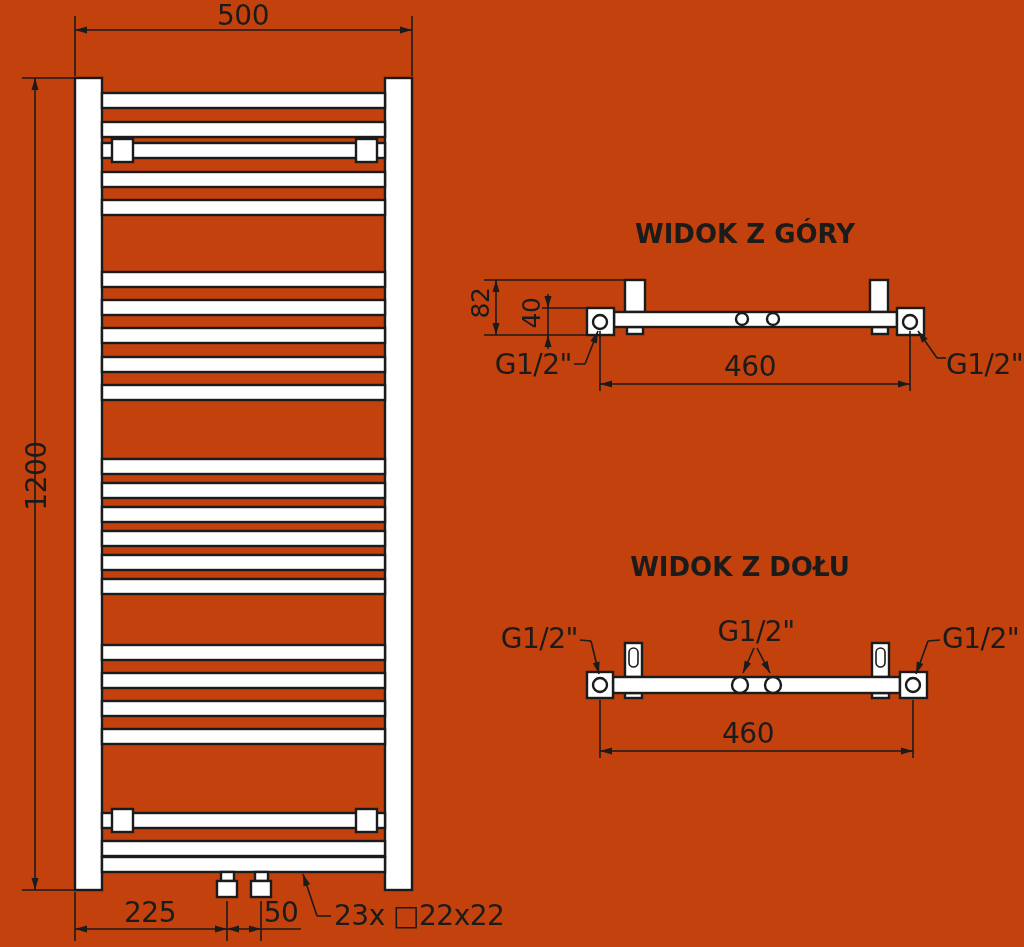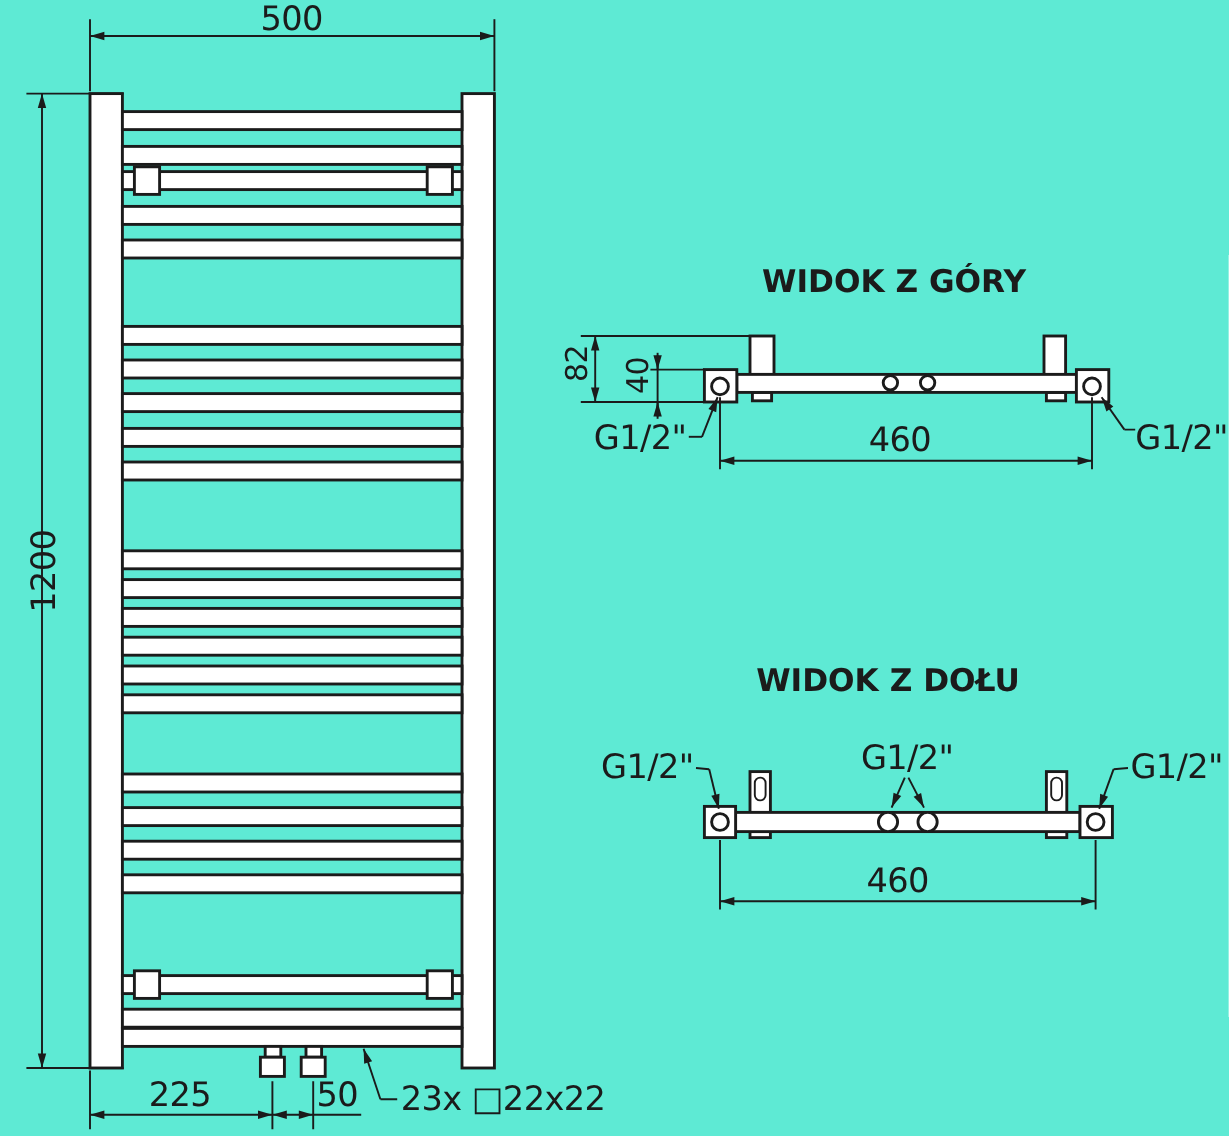--- a/index.html
+++ b/index.html
@@ -1,16 +1,16 @@
 <!DOCTYPE html>
 <html><head>
 <meta charset="utf-8">
 <style>
   html,body{margin:0;padding:0;background:#ffffff;}
-  .canvas{position:relative;width:1024px;height:947px;background:#5eead4;overflow:hidden;}
+  .canvas{position:relative;width:1024px;height:947px;background:#c2410c;overflow:hidden;}
   svg{display:block;}
   .t{font-family:"DejaVu Sans","Liberation Sans",sans-serif;fill:#1b1b1b;}
   .dim{font-size:28px;letter-spacing:-0.5px;}
   .dimsm{font-size:25px;letter-spacing:-0.5px;}
   .title{font-size:26px;font-weight:600;letter-spacing:0;}
   .lnf{stroke:#1b1b1b;stroke-width:2.4;fill:#ffffff;}
   .dl{stroke:#1b1b1b;stroke-width:1.6;fill:none;}
 </style>
 </head>
 <body>

